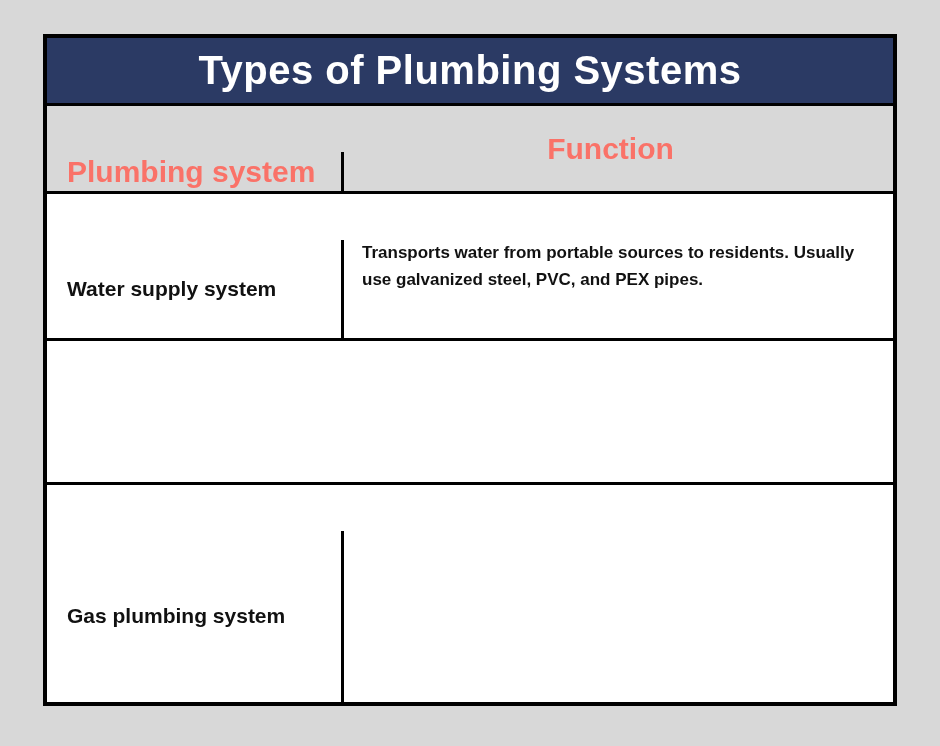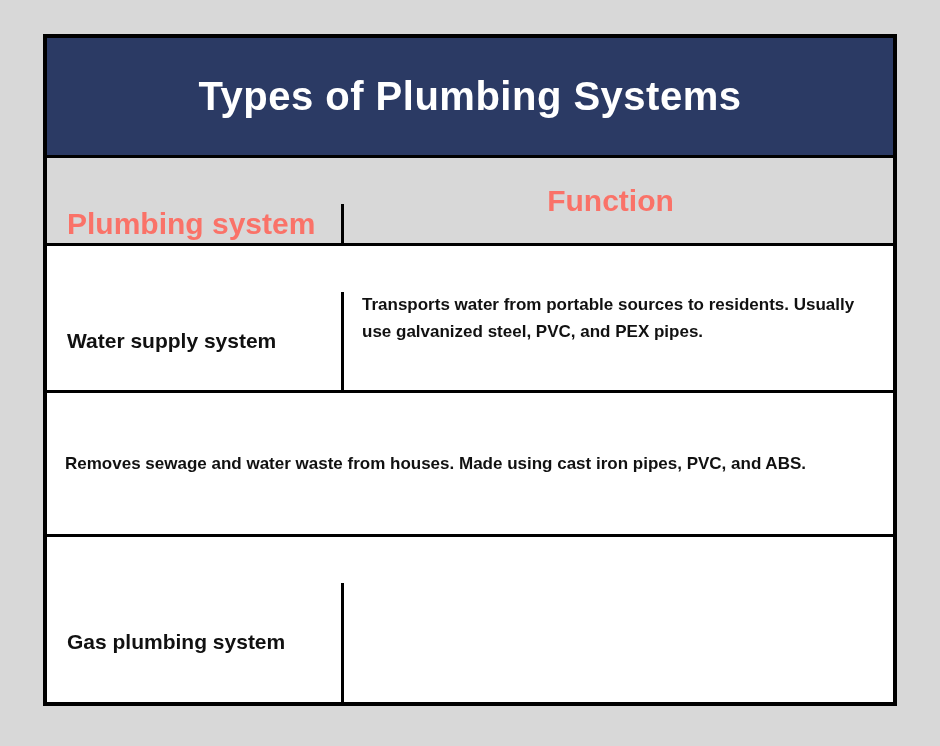--- a/index.html
+++ b/index.html
@@ -14,21 +14,21 @@
   .table {
     position: absolute;
     left: 43px; top: 34px;
     width: 854px; height: 672px;
     border: 4px solid var(--border, #000);
     background: #fff;
     display: flex;
     flex-direction: column;
   }
   .title-bar {
-    height: 120px;
+    height: 68px;
     flex: none;
     background: var(--title_bg, #2b3a64);
     border-bottom: 3px solid var(--border, #000);
     display: flex;
     align-items: center;
     justify-content: center;
   }
   .title-text {
     color: var(--title_color, #fff);
     font-size: 40px;
@@ -94,23 +94,20 @@
     <div class="row body-row r1">
       <div class="cell col1">
         <span class="system-label">Water supply system</span>
       </div>
       <div class="cell col2">
         <span class="function-text">Transports water from portable sources to residents. Usually use galvanized steel, PVC, and PEX pipes.</span>
       </div>
     </div>
 
     <div class="row body-row r2">
-      <div class="cell col2">
-        <span class="function-text">Removes sewage and water waste from houses. Made using cast iron pipes, PVC, and ABS.</span>
-      </div>
     </div>
 
     <div class="row body-row r3">
       <div class="cell col1">
         <span class="system-label">Gas plumbing system</span>
       </div>
     </div>
 
   </div>
 </div>

